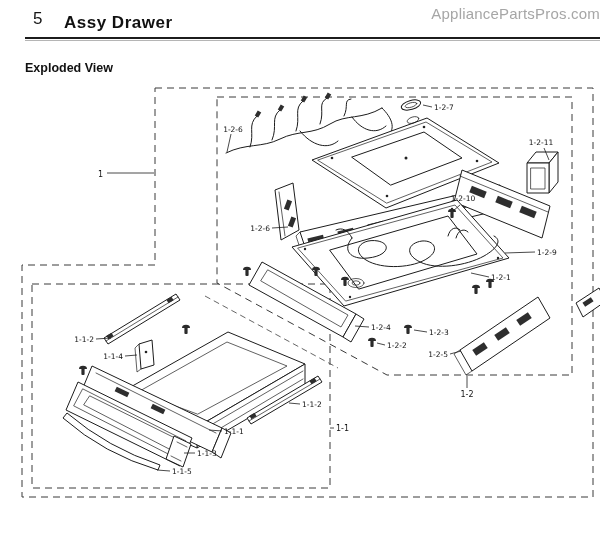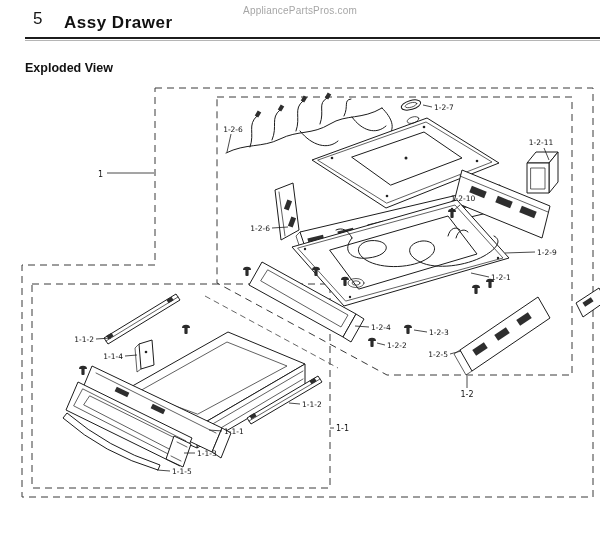--- a/index.html
+++ b/index.html
@@ -1,19 +1,19 @@
 <!DOCTYPE html>
 <html><head>
 <meta charset="utf-8">
 <style>
   html,body{margin:0;padding:0;background:#fff;}
   #page{position:relative;width:600px;height:551px;background:#ffffff;overflow:hidden;
         font-family:"Liberation Sans","DejaVu Sans",sans-serif;color:#111;}
-  .watermark{position:absolute;top:5px;left:0;right:0;text-align:center;
-             font-size:10px;color:#a6a6a6;letter-spacing:.2px;}
+  .watermark{position:absolute;top:5px;left:0;right:0;text-align:right;
+             font-size:15px;color:#a6a6a6;letter-spacing:.2px;}
   .pagenum{position:absolute;left:33px;top:9px;font-size:17px;color:#151515;}
   .title{position:absolute;left:64px;top:13px;font-size:17px;font-weight:bold;
          color:#111;letter-spacing:.5px;}
   .rule1{position:absolute;left:25px;right:0;top:37px;border-top:2px solid #1c1c1c;}
   .rule2{position:absolute;left:25px;right:0;top:40px;border-top:1px solid #b5b5b5;}
   .section{position:absolute;left:25px;top:61px;font-size:12.5px;font-weight:bold;color:#111;text-align:center;}
   svg{position:absolute;left:0;top:0;}
   .dashbox{fill:none;stroke:#3a3a3a;stroke-width:1;stroke-dasharray:7 5;}
   .proj{fill:none;stroke:#555;stroke-width:.9;stroke-dasharray:6 4;}
   .ln{fill:none;stroke:#1c1c1c;stroke-width:1;stroke-linejoin:round;stroke-linecap:round;}

